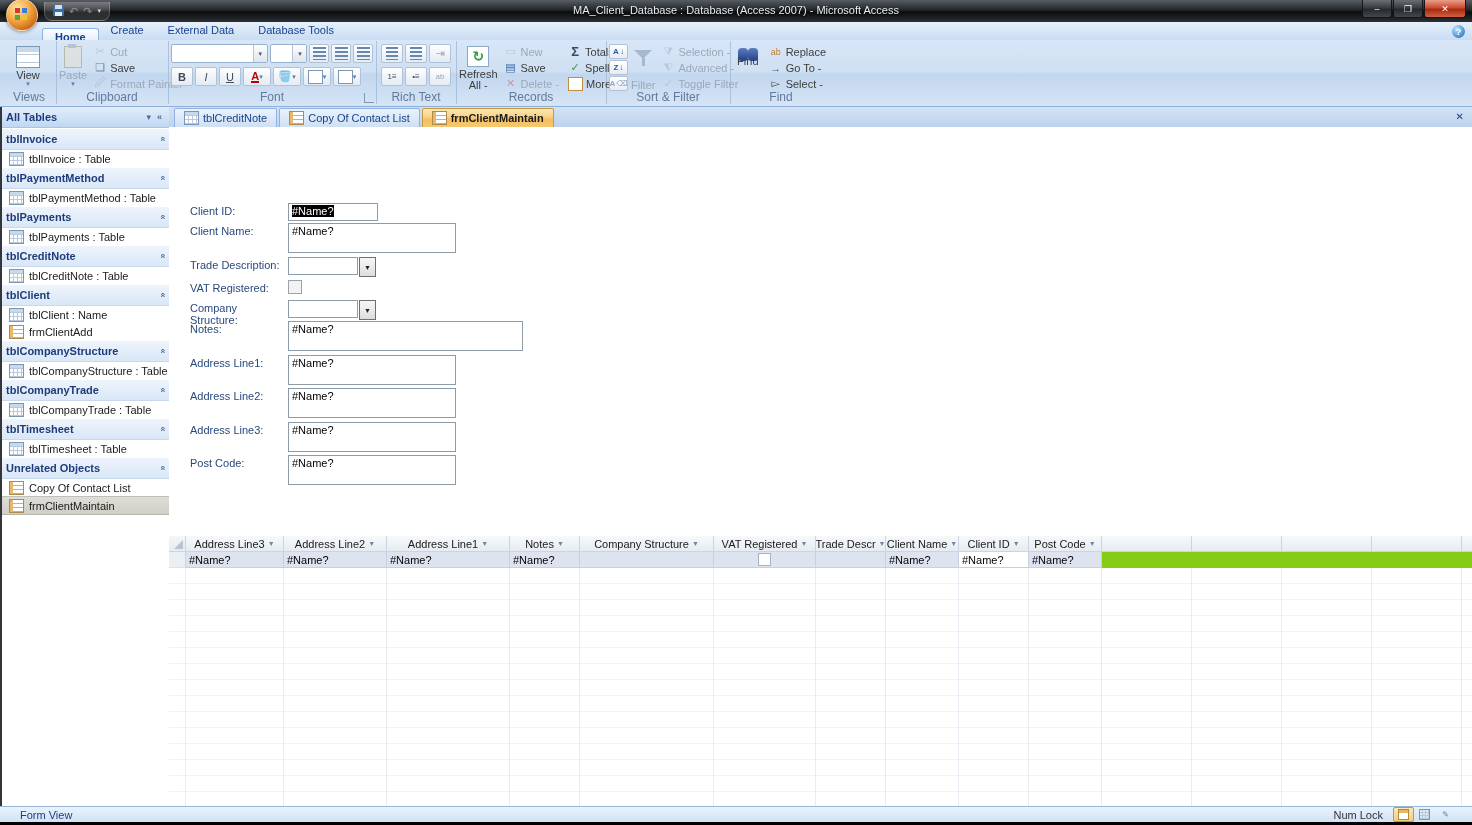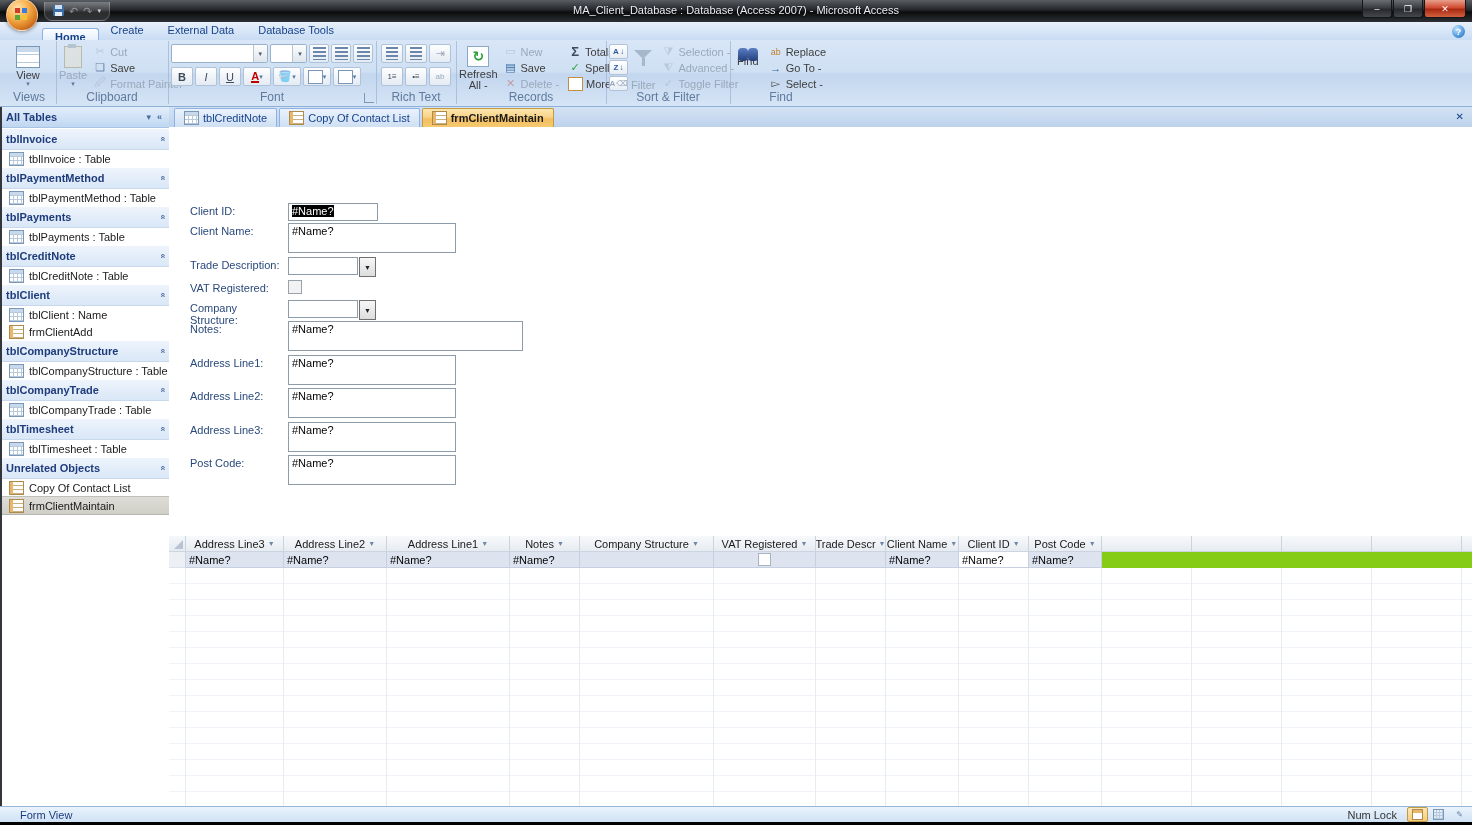--- a/index.html
+++ b/index.html
@@ -148,21 +148,21 @@
   .dchk{width:11px;height:11px;border:1px solid #a8b2c0;background:#fdfdfd;}
   .gridrest{position:absolute;left:0;right:0;bottom:0;
     background:repeating-linear-gradient(#fff 0 15px,#f0f4f9 15px 16px);}
   .vline{position:absolute;width:1px;background:#e7ecf3;}
 
   
   .statusbar{position:absolute;left:0;right:0;bottom:3px;height:15px;
     background:linear-gradient(#eaf3fc,#cfe2f5);border-top:1px solid #96b6da;
     display:flex;align-items:center;color:#1e3c7b;}
   .sb-left{padding-left:20px;}
-  .sb-right{margin-left:auto;display:flex;align-items:center;gap:10px;padding-right:2px;color:#333;}
+  .sb-right{margin-left:auto;display:flex;align-items:center;gap:10px;padding-right:16px;color:#333;}
   .sb-btns{display:flex;}
   .sb-btn{width:19px;height:13px;display:flex;align-items:center;justify-content:center;
     border:1px solid transparent;border-radius:2px;font-size:8px;color:#3d4a5c;}
   .sb-btn.active{background:linear-gradient(#fde8b8,#f6cd76);border-color:#c29a45;}
   .mini-form{width:9px;height:9px;border:1px solid #b08a4a;background:linear-gradient(#e8b86a 0 3px,#fff 3px);}
   .mini-grid{width:9px;height:9px;border:1px solid #7a97b5;
     background:repeating-linear-gradient(90deg,#0000 0 2px,#b9c9dc 2px 3px),repeating-linear-gradient(#0000 0 2px,#b9c9dc 2px 3px);}
   .bottomstrip{position:absolute;left:0;right:0;bottom:0;height:3px;background:#000;}
 </style>
 </head>

